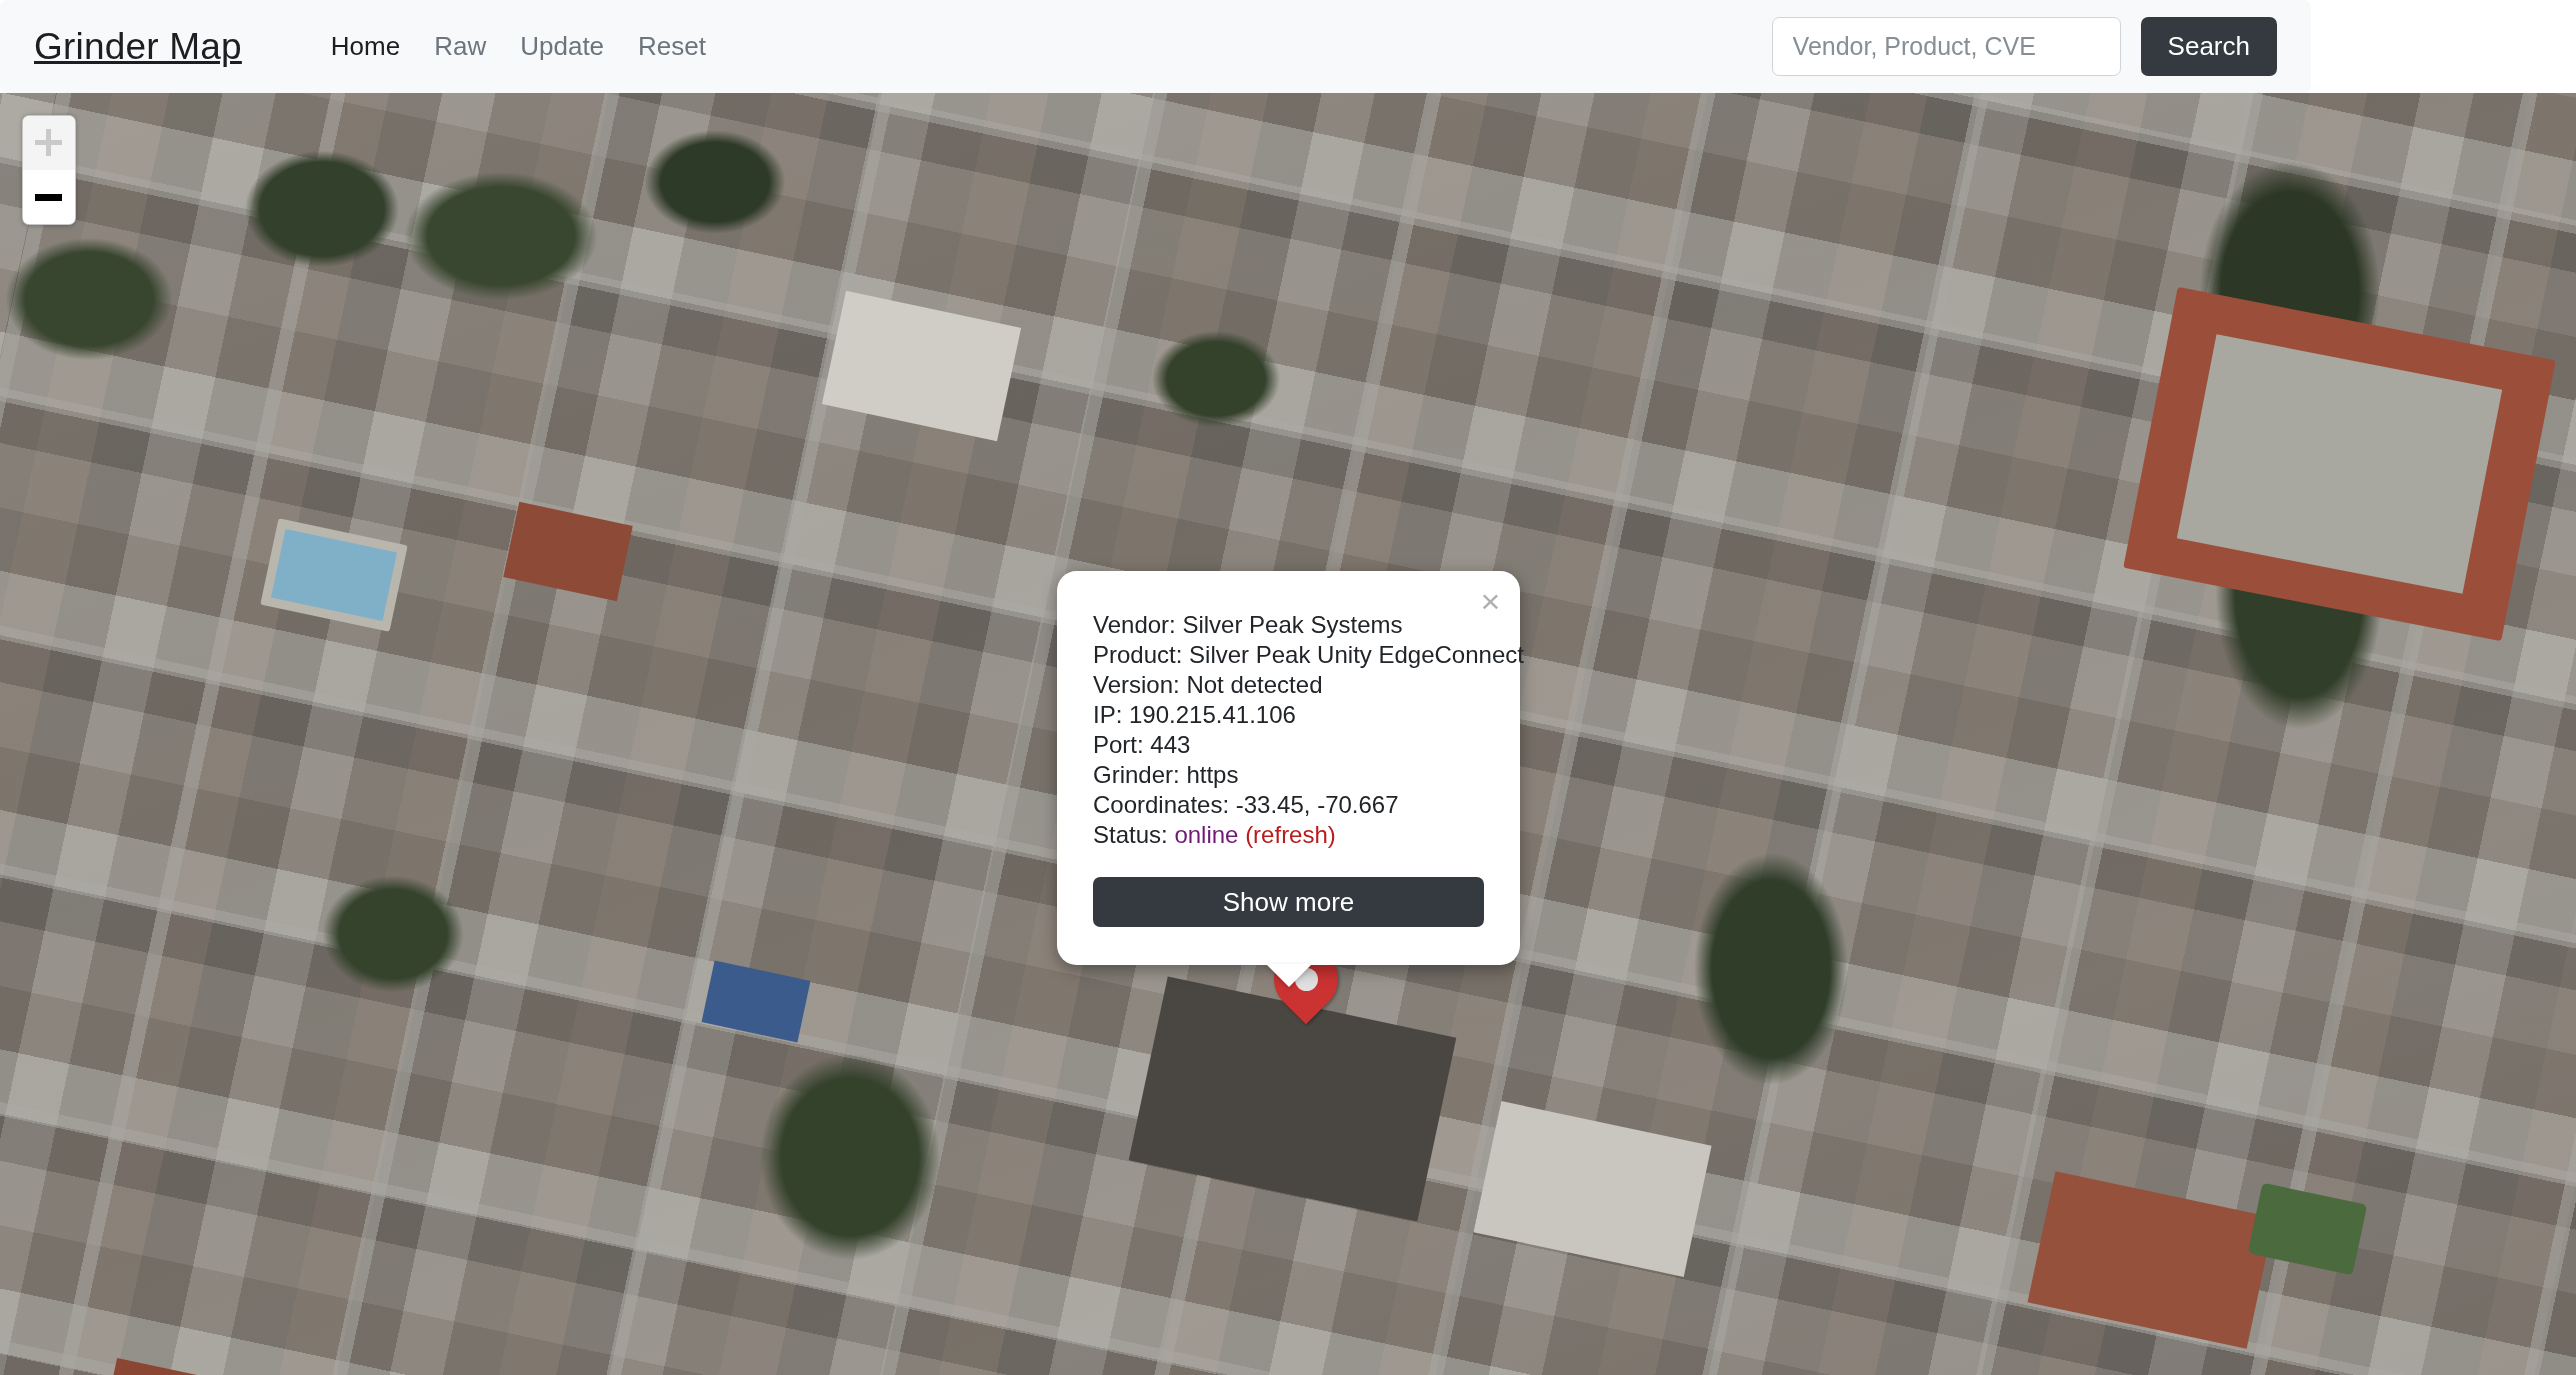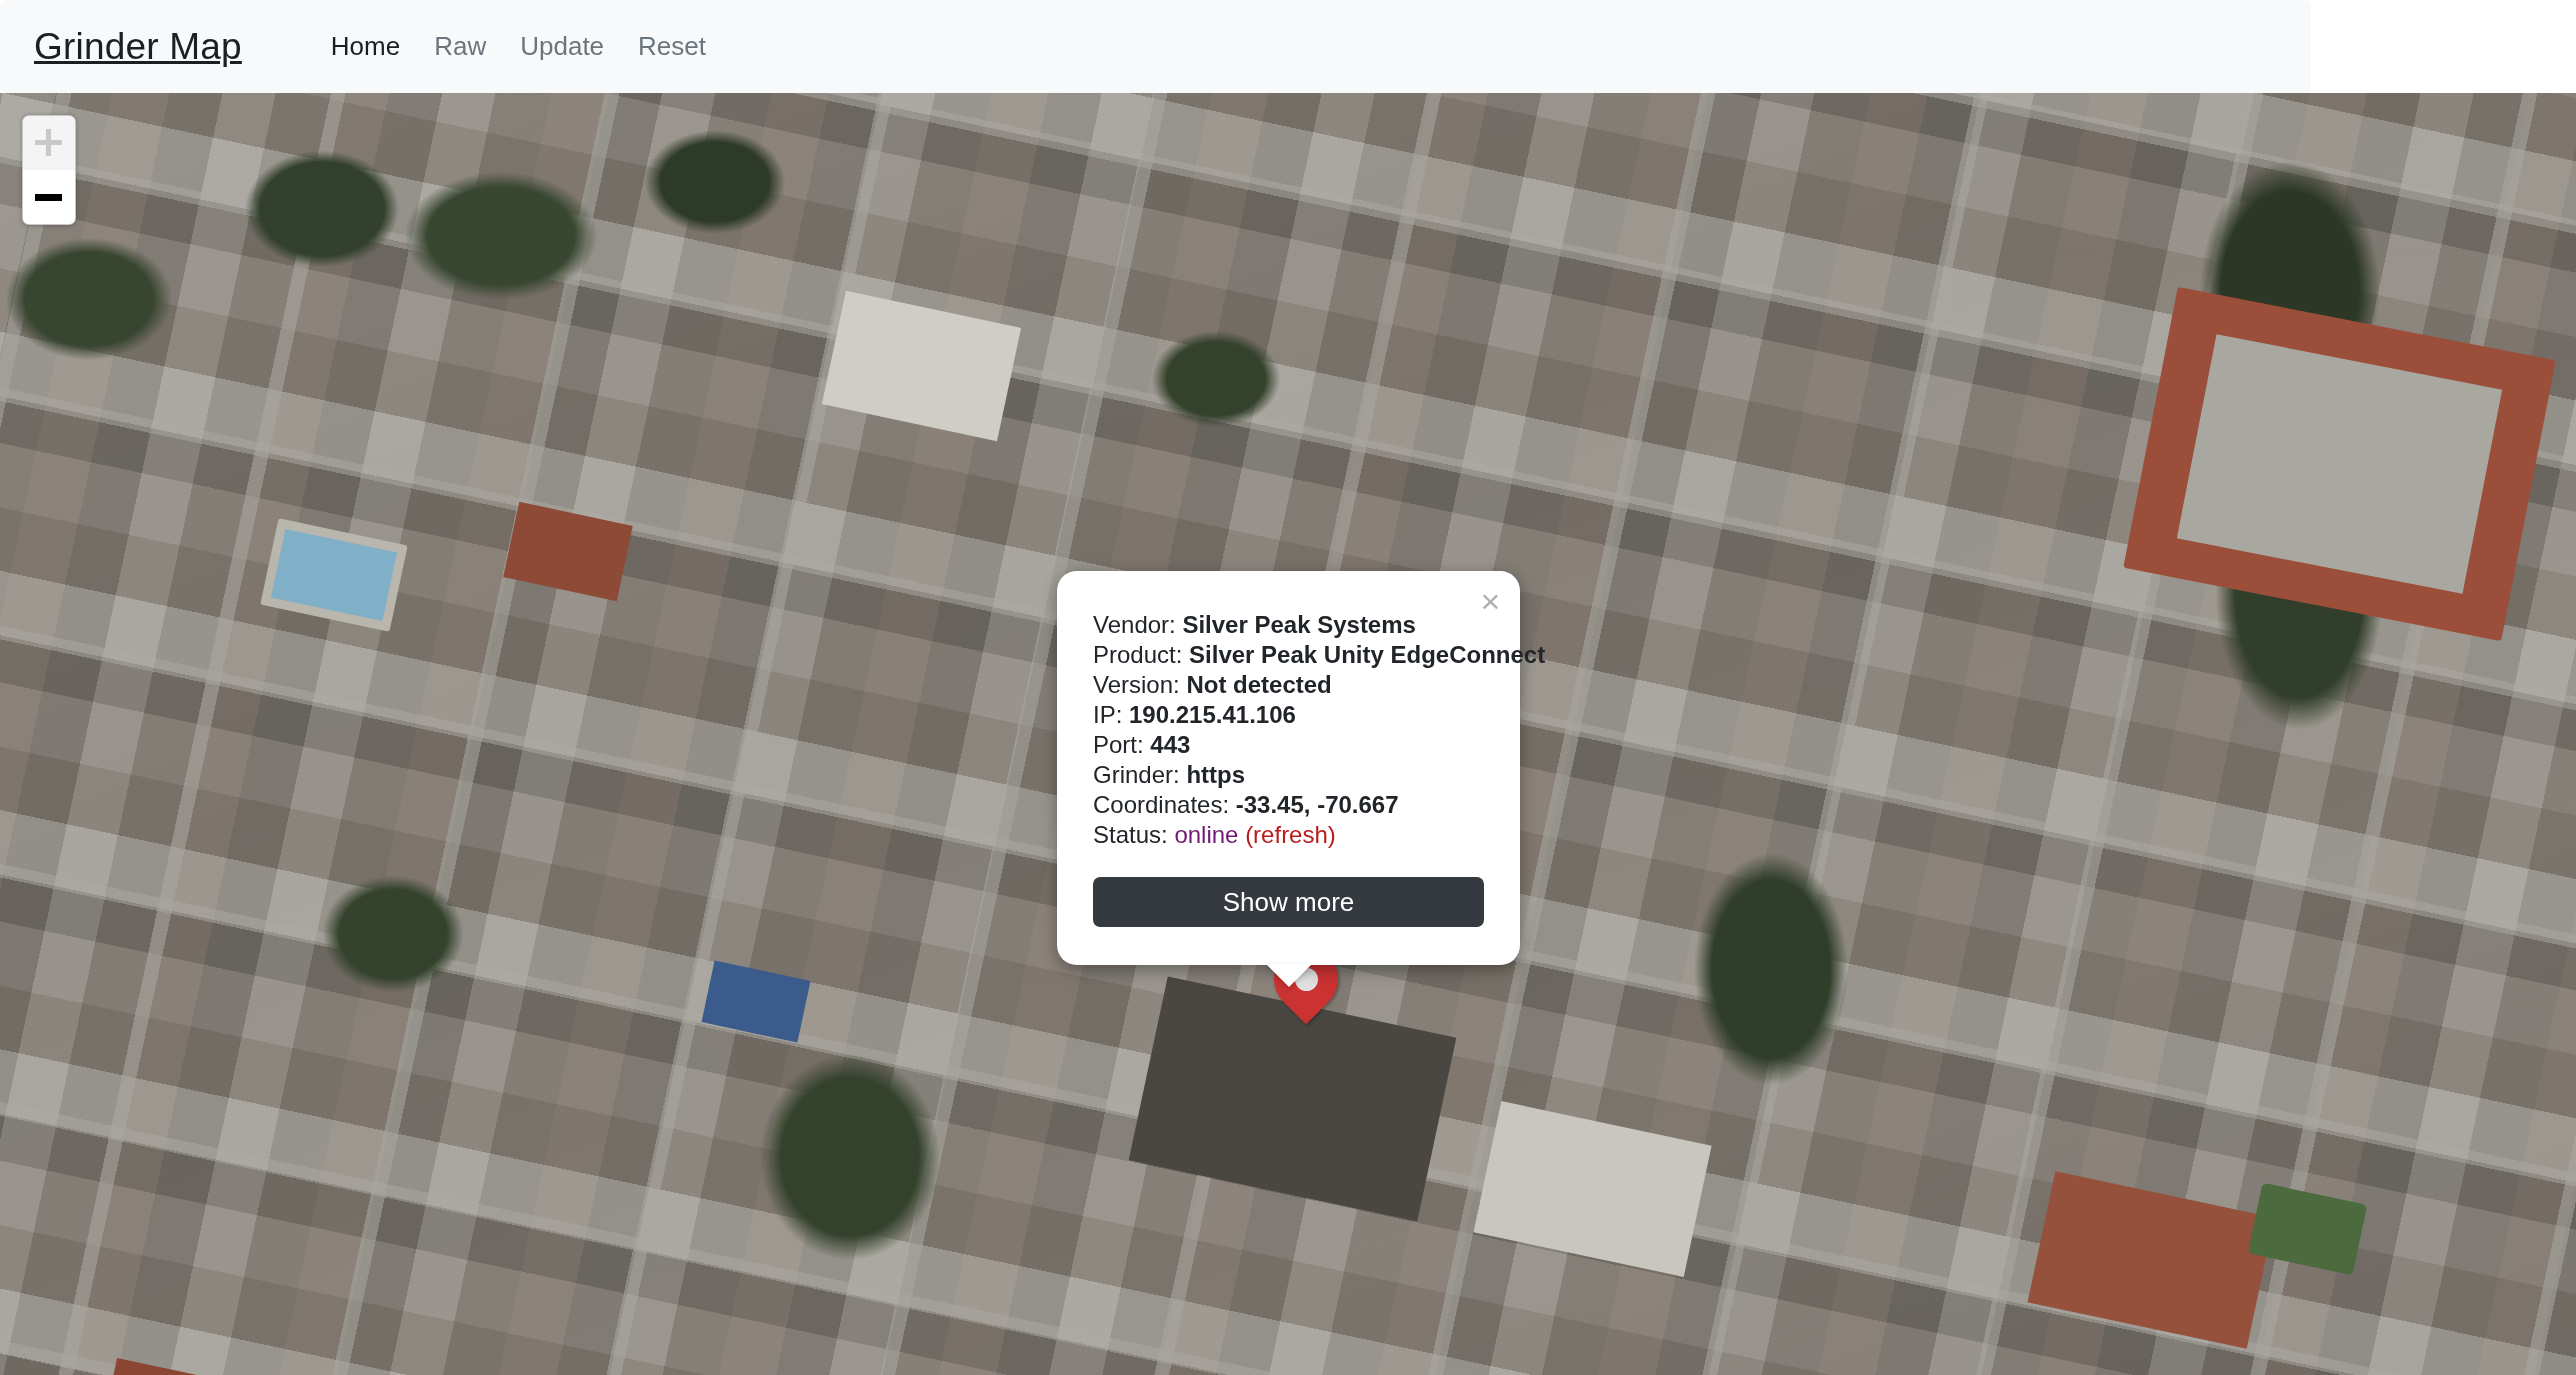--- a/index.html
+++ b/index.html
@@ -295,21 +295,21 @@
     font-family: "Liberation Sans", sans-serif;
     user-select: none;
   }
   .popup-row {
     font-size: 24px;
     line-height: 30px;
     color: #212529;
     white-space: nowrap;
   }
   .popup-row b { font-weight: normal; }
-  .popup-val { font-weight: bold; margin-top: 36px; }
+  .popup-val { font-weight: normal; margin-top: 36px; }
   .status-online { color: #701a75; font-weight: normal; }
   .status-refresh {
     color: #b91c1c;
     font-weight: normal;
     text-decoration: none;
     cursor: pointer;
   }
   .show-more {
     display: block;
     width: 100%;
@@ -330,20 +330,24 @@
 <div class="navbar">
   <a class="brand" href="#">Grinder Map</a>
 
   <nav class="nav-links">
     <a class="nav-link active" href="#">Home</a>
     <a class="nav-link" href="#">Raw</a>
     <a class="nav-link" href="#">Update</a>
     <a class="nav-link" href="#">Reset</a>
   </nav>
 
+  <div class="nav-right">
+    <input class="search-input" type="text" placeholder="Vendor, Product, CVE" style="">
+    <button class="search-btn">Search</button>
+  </div>
 </div>
 
 <div class="map">
   <div class="map-imagery"></div>
 
   <div class="feat feat-pool"></div>
   <div class="feat feat-terracotta-a"></div>
   <div class="feat feat-terracotta-b"></div>
   <div class="feat feat-red-roof-1"></div>
   <div class="feat feat-red-roof-2"></div>

